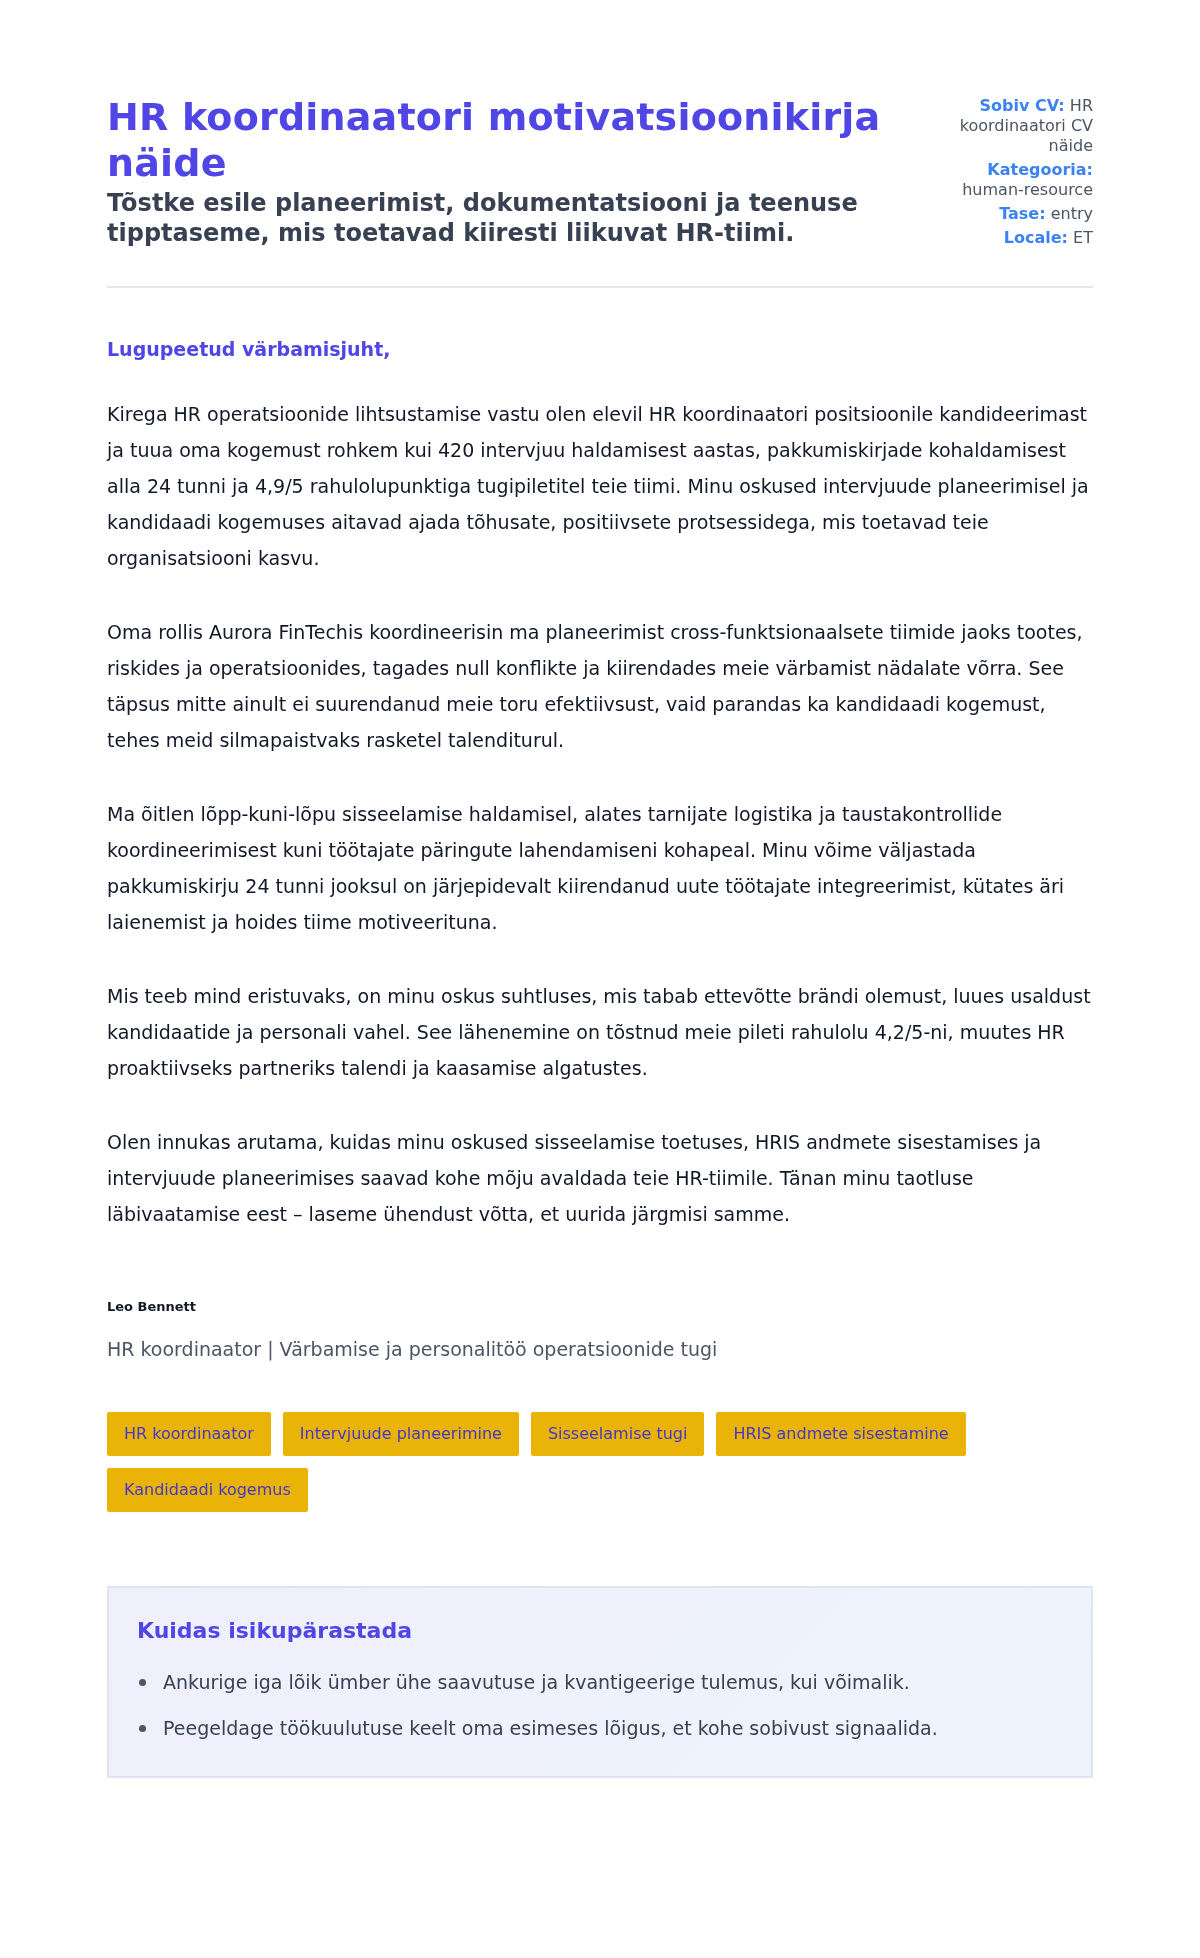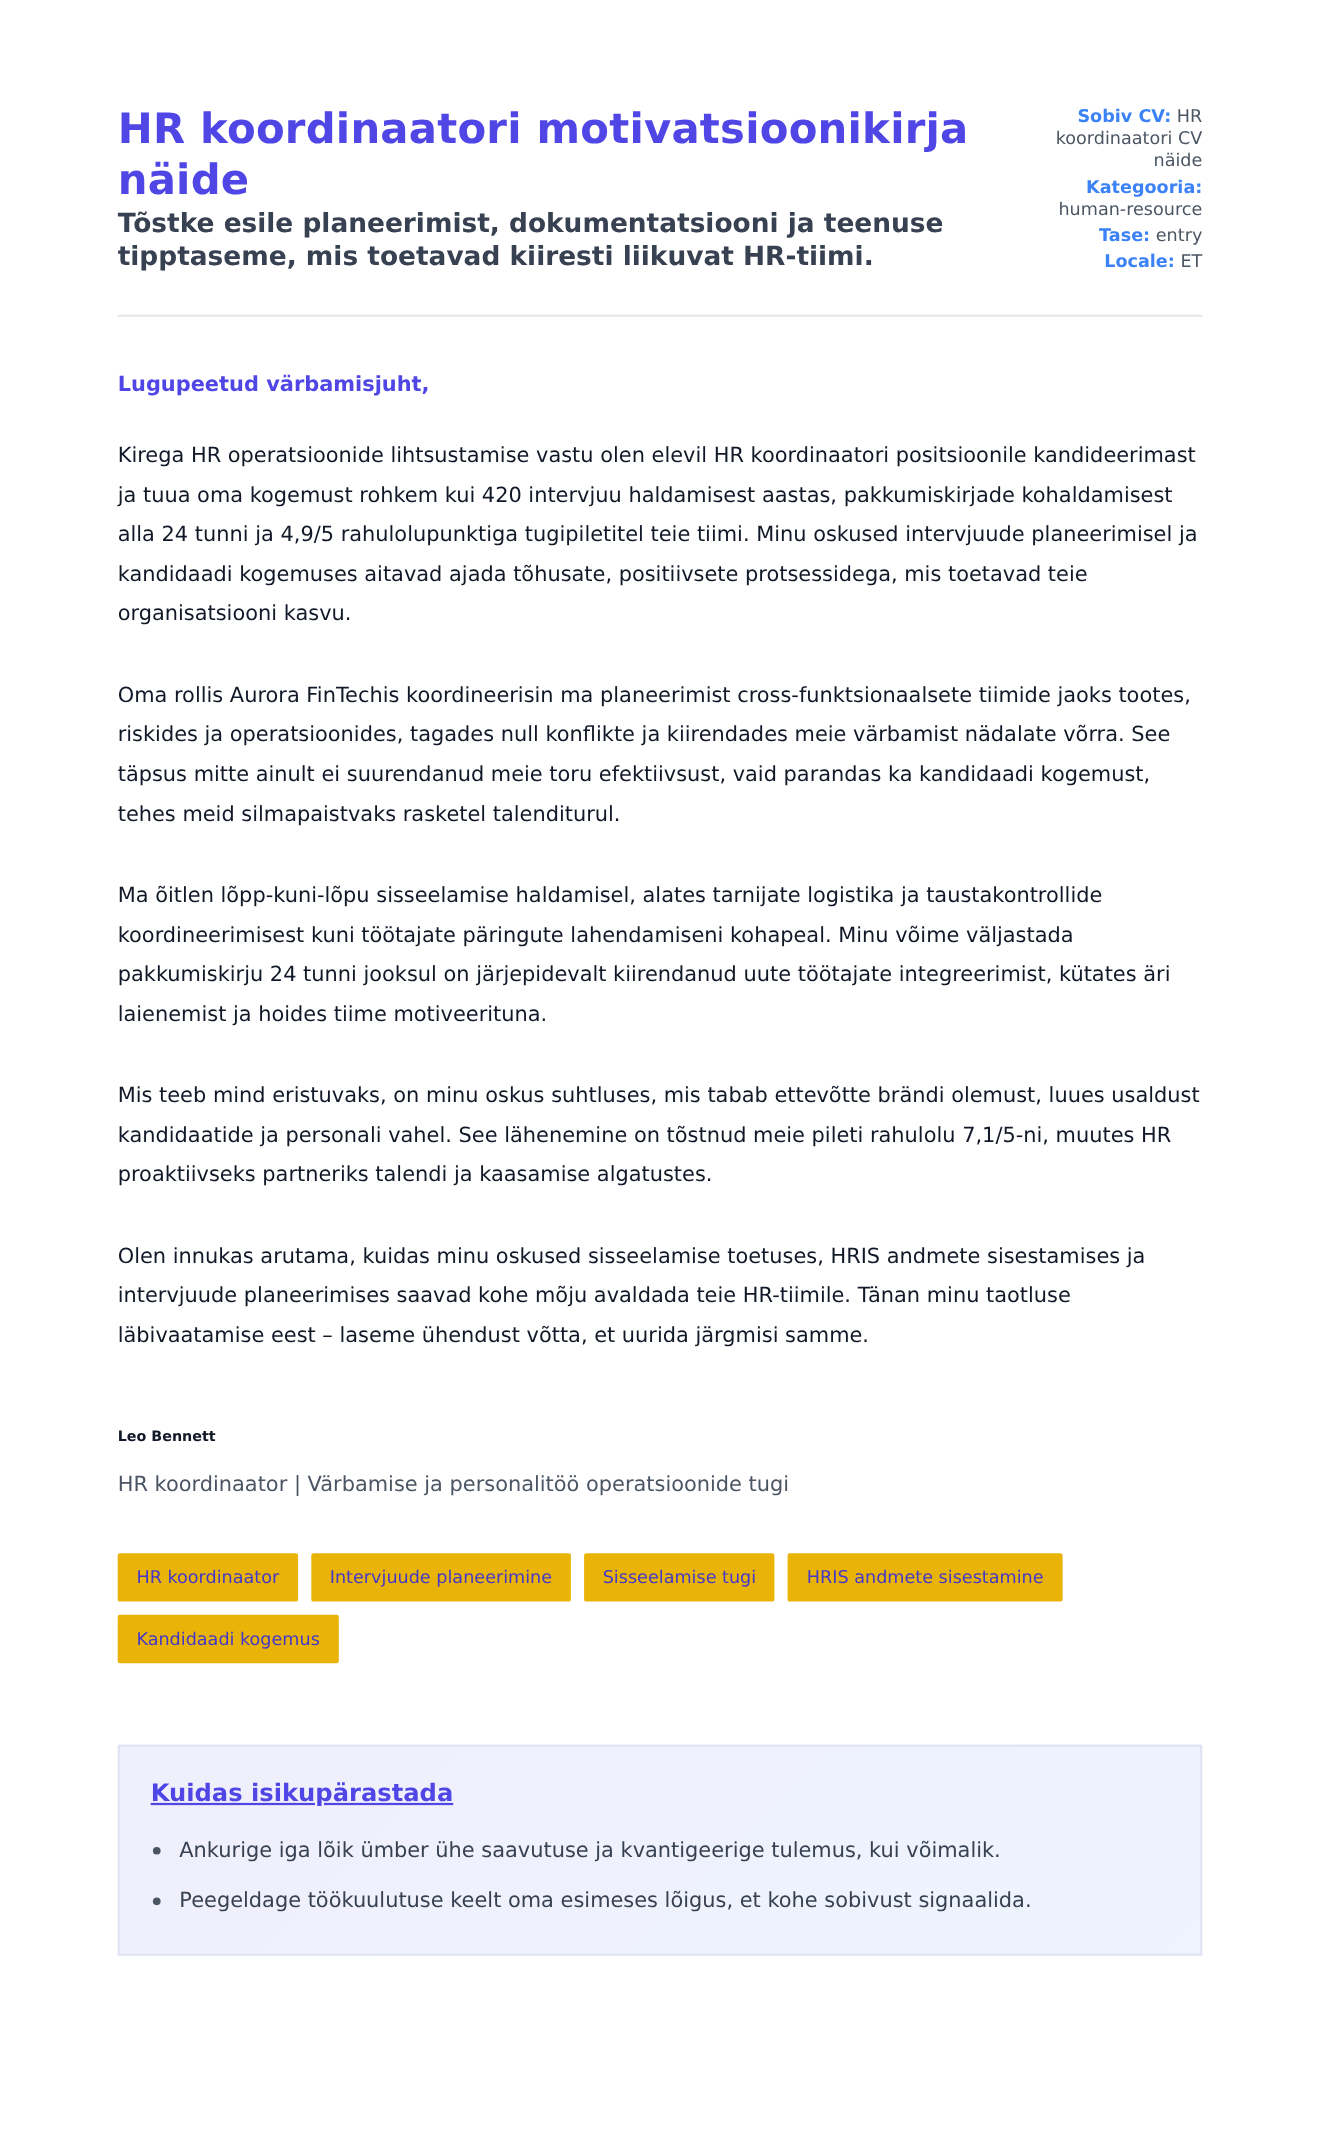--- a/index.html
+++ b/index.html
@@ -97,21 +97,20 @@
       border: 2px solid #e0e3f1;
       background: linear-gradient(135deg, #f0effc 0%, #edf4fd 100%);
       padding: 28px 28px 30px 28px;
     }
     .tips-title {
       font-weight: bold;
       font-size: 22px;
       line-height: 30px;
       color: #4f46e5;
       margin-bottom: 18px;
-      text-decoration: underline;
     }
     .tips-list { list-style: none; }
     .tips-item {
       position: relative;
       padding-left: 26px;
       font-size: 19px;
       line-height: 36px;
       color: #374151;
       margin-bottom: 10px;
     }
@@ -154,21 +153,21 @@
         <span>ET</span>
       </div>
     </div>
   </header>
 
   <section class="letter">
     <p class="salutation">Lugupeetud värbamisjuht,</p>
     <p class="para">Kirega HR operatsioonide lihtsustamise vastu olen elevil HR koordinaatori positsioonile kandideerimast ja tuua oma kogemust rohkem kui 420 intervjuu haldamisest aastas, pakkumiskirjade kohaldamisest alla 24 tunni ja 4,9/5 rahulolupunktiga tugipiletitel teie tiimi. Minu oskused intervjuude planeerimisel ja kandidaadi kogemuses aitavad ajada tõhusate, positiivsete protsessidega, mis toetavad teie organisatsiooni kasvu.</p>
     <p class="para">Oma rollis Aurora FinTechis koordineerisin ma planeerimist cross-funktsionaalsete tiimide jaoks tootes, riskides ja operatsioonides, tagades null konflikte ja kiirendades meie värbamist nädalate võrra. See täpsus mitte ainult ei suurendanud meie toru efektiivsust, vaid parandas ka kandidaadi kogemust, tehes meid silmapaistvaks rasketel talenditurul.</p>
     <p class="para">Ma õitlen lõpp-kuni-lõpu sisseelamise haldamisel, alates tarnijate logistika ja taustakontrollide koordineerimisest kuni töötajate päringute lahendamiseni kohapeal. Minu võime väljastada pakkumiskirju 24 tunni jooksul on järjepidevalt kiirendanud uute töötajate integreerimist, kütates äri laienemist ja hoides tiime motiveerituna.</p>
-    <p class="para">Mis teeb mind eristuvaks, on minu oskus suhtluses, mis tabab ettevõtte brändi olemust, luues usaldust kandidaatide ja personali vahel. See lähenemine on tõstnud meie pileti rahulolu 7,1/5-ni, muutes HR proaktiivseks partneriks talendi ja kaasamise algatustes.</p>
+    <p class="para">Mis teeb mind eristuvaks, on minu oskus suhtluses, mis tabab ettevõtte brändi olemust, luues usaldust kandidaatide ja personali vahel. See lähenemine on tõstnud meie pileti rahulolu 4,2/5-ni, muutes HR proaktiivseks partneriks talendi ja kaasamise algatustes.</p>
     <p class="para">Olen innukas arutama, kuidas minu oskused sisseelamise toetuses, HRIS andmete sisestamises ja intervjuude planeerimises saavad kohe mõju avaldada teie HR-tiimile. Tänan minu taotluse läbivaatamise eest – laseme ühendust võtta, et uurida järgmisi samme.</p>
 
     <div class="signature">
       <div class="sig-name">Leo Bennett</div>
       <div class="sig-role">HR koordinaator | Värbamise ja personalitöö operatsioonide tugi</div>
     </div>
   </section>
 
   <div class="tags">
     <span class="tag">HR koordinaator</span>

